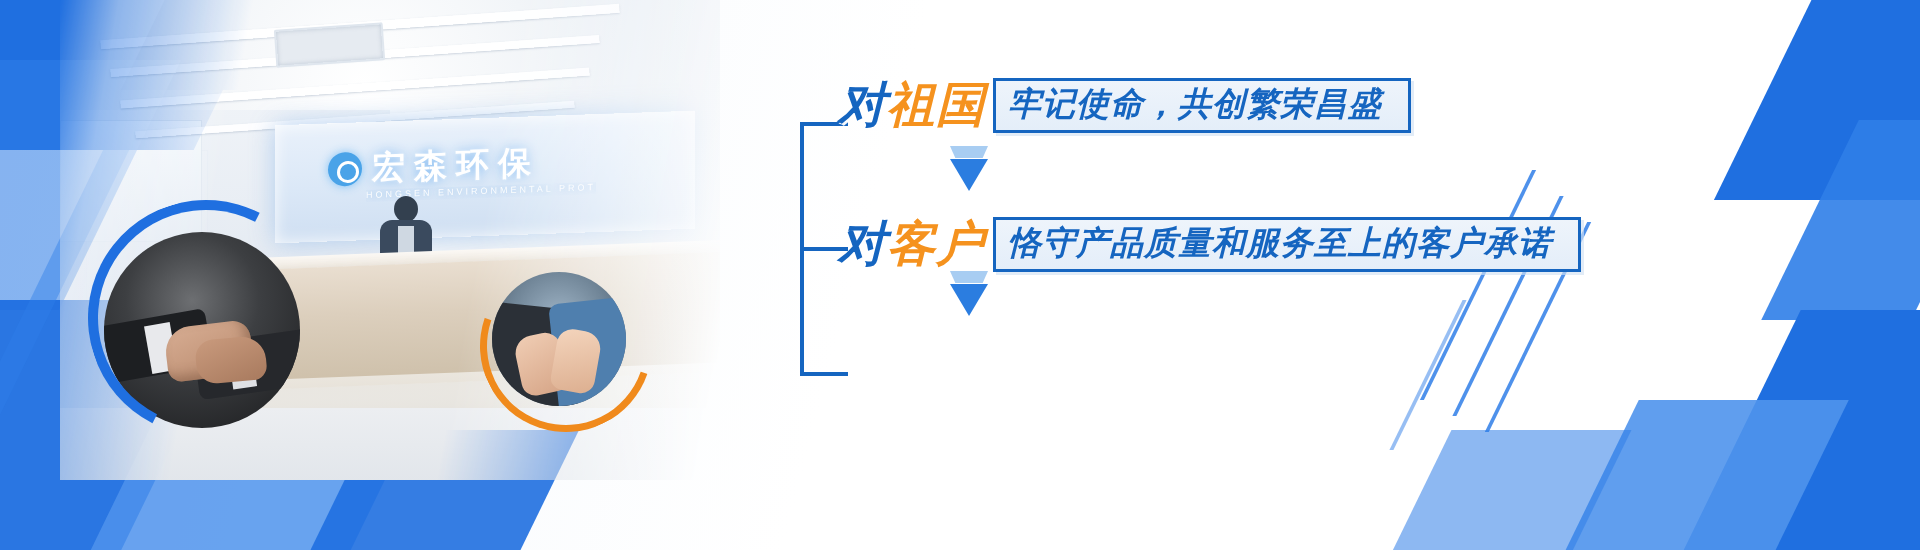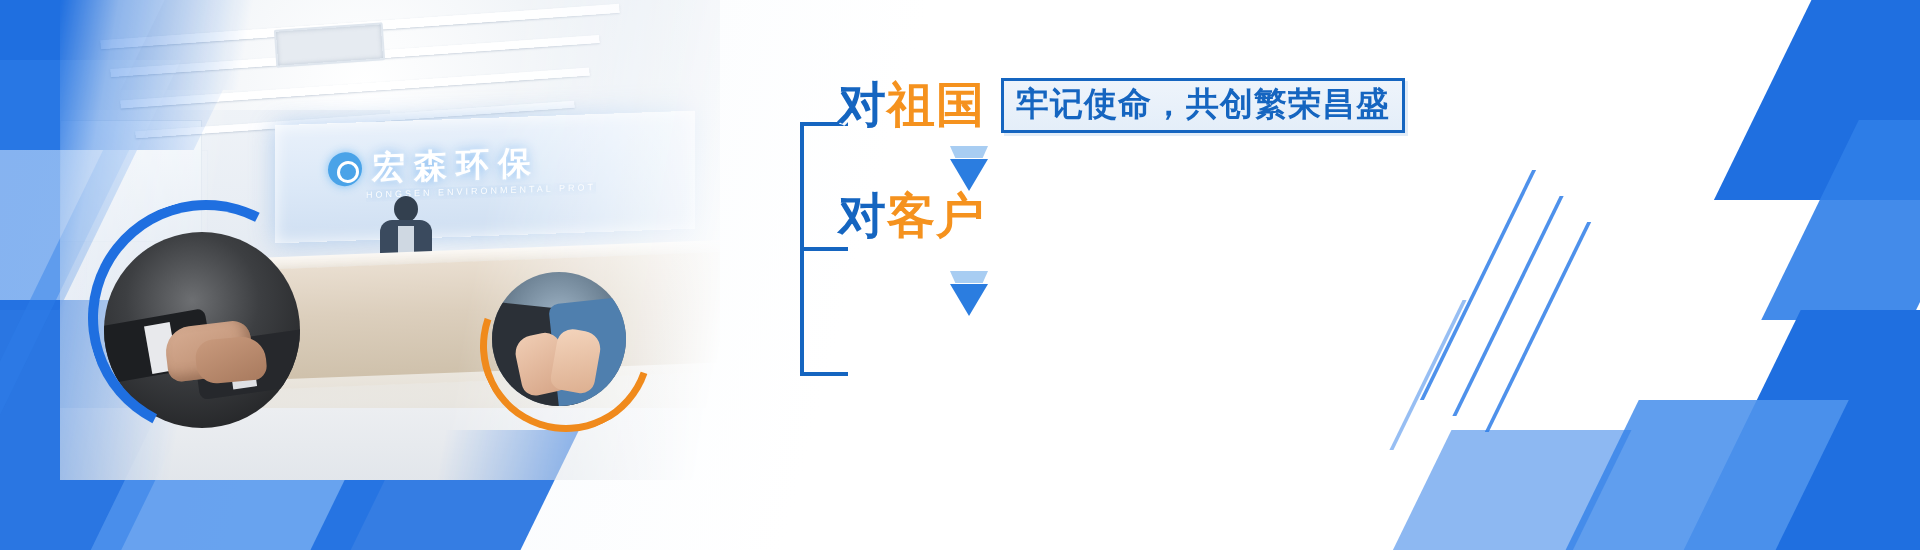--- a/index.html
+++ b/index.html
@@ -143,41 +143,41 @@
   .r3{right:-110px;top:310px;width:300px;height:290px;background:#1f6fe0;transform:skewX(-26deg);}
   .r4{right:120px;top:400px;width:210px;height:200px;background:#4f93ec;transform:skewX(-26deg);opacity:.9;}
   .r5{right:330px;top:430px;width:180px;height:170px;background:#2f7ee8;transform:skewX(-26deg);opacity:.55;}
   .rl{position:absolute;background:#2f7ee8;width:4px;transform:skewX(-26deg);opacity:.85;}
   .rl1{right:440px;top:170px;height:230px;}
   .rl2{right:410px;top:196px;height:220px;}
   .rl3{right:380px;top:222px;height:210px;}
   .rl4{right:490px;top:300px;height:150px;opacity:.5;}
 
   
-  .content{position:absolute;left:800px;top:78px;width:860px;height:320px;}
+  .content{position:absolute;left:800px;top:78px;width:860px;height:320px;font-style:italic;}
 
   .bracket{position:absolute;left:0;top:44px;width:46px;height:254px;
       border-left:4px solid #1565c0;}
   .bracket .tick{position:absolute;left:0;width:44px;height:4px;background:#1565c0;}
   .tick-1{top:0;}
   .tick-2{top:125px;}
   .tick-3{top:250px;}
 
   .row{position:absolute;left:38px;display:flex;align-items:center;white-space:nowrap;}
   .row-1{top:0;}
-  .row-2{top:114px;justify-content:space-between;}
+  .row-2{top:139px;justify-content:space-between;}
   .row-3{top:250px;}
 
   .lead{font-size:48px;font-weight:700;line-height:1;letter-spacing:1px;}
   .lead .blue{color:#1565c0;text-shadow:2px 2px 0 rgba(255,255,255,.95);}
   .lead .orange{color:#f5921e;text-shadow:2px 2px 0 rgba(255,255,255,.95);}
 
-  .tagbox{margin-left:16px;border:3px solid #1565c0;
+  .tagbox{margin-left:8px;border:3px solid #1565c0;
       background:linear-gradient(180deg,#eef4fb,#e4eef9);
-      padding:5px 12px 7px 12px;
+      padding:5px 26px 7px 12px;
       box-shadow:3px 3px 0 rgba(210,226,243,.65);}
   .tagbox span{font-size:33px;font-weight:700;color:#1565c0;line-height:1.12;
       letter-spacing:1px;}
 
   .arrow{position:absolute;left:148px;width:42px;height:46px;}
   .arrow .top-bar{position:absolute;left:2px;top:0;width:38px;height:12px;
       background:#a8cdf2;clip-path:polygon(0 0,100% 0,86% 100%,14% 100%);}
   .arrow .tri{position:absolute;left:2px;top:13px;width:38px;height:32px;
       background:#2b7de0;clip-path:polygon(0 0,100% 0,50% 100%);}
   .arrow-1{top:68px;}
@@ -272,20 +272,23 @@
 
     <div class="arrow arrow-1">
       <div class="top-bar"></div>
       <div class="tri"></div>
     </div>
 
     <div class="row row-2">
       <div class="lead">
         <span class="blue">对</span><span class="orange">客户</span>
       </div>
+      <div class="tagbox">
+        <span>恪守产品质量和服务至上的客户承诺</span>
+      </div>
     </div>
 
     <div class="arrow arrow-2">
       <div class="top-bar"></div>
       <div class="tri"></div>
     </div>
 
     <div class="row row-3">
     </div>
 

